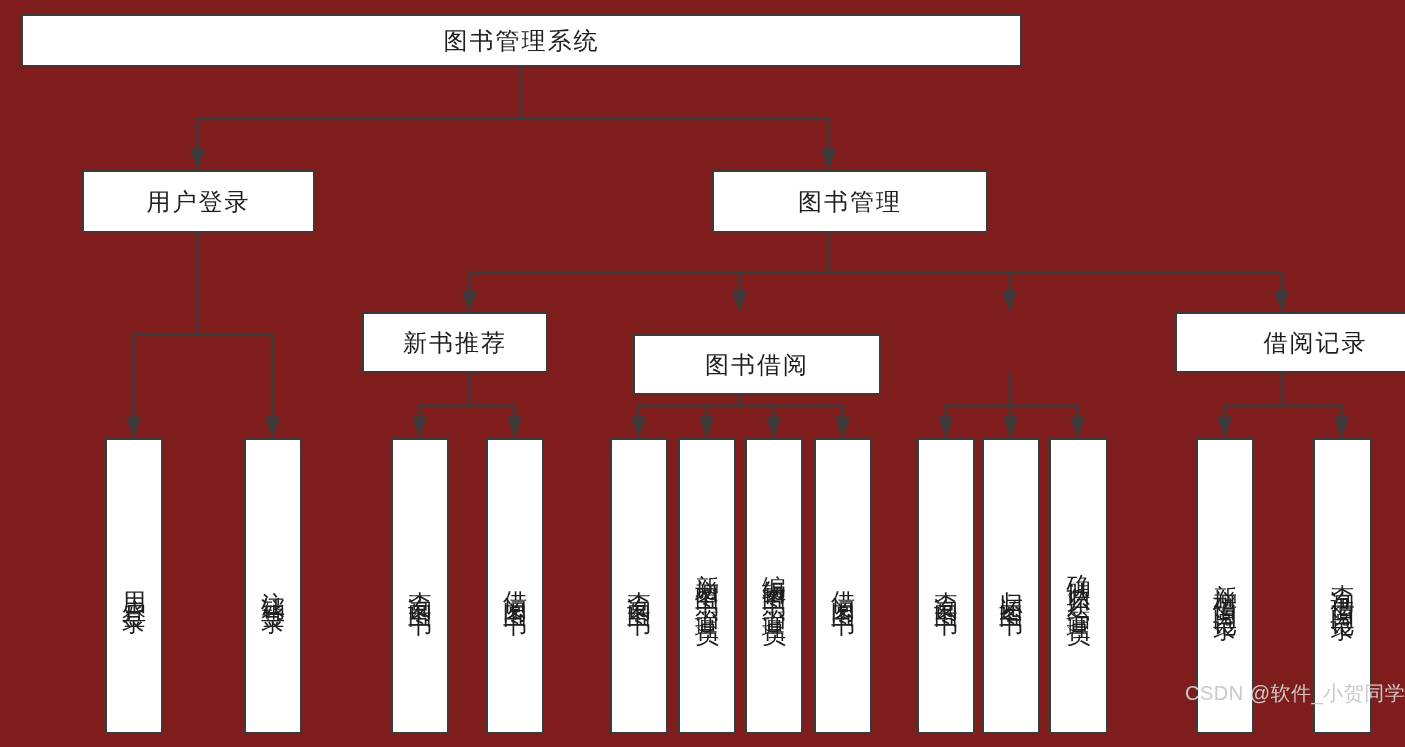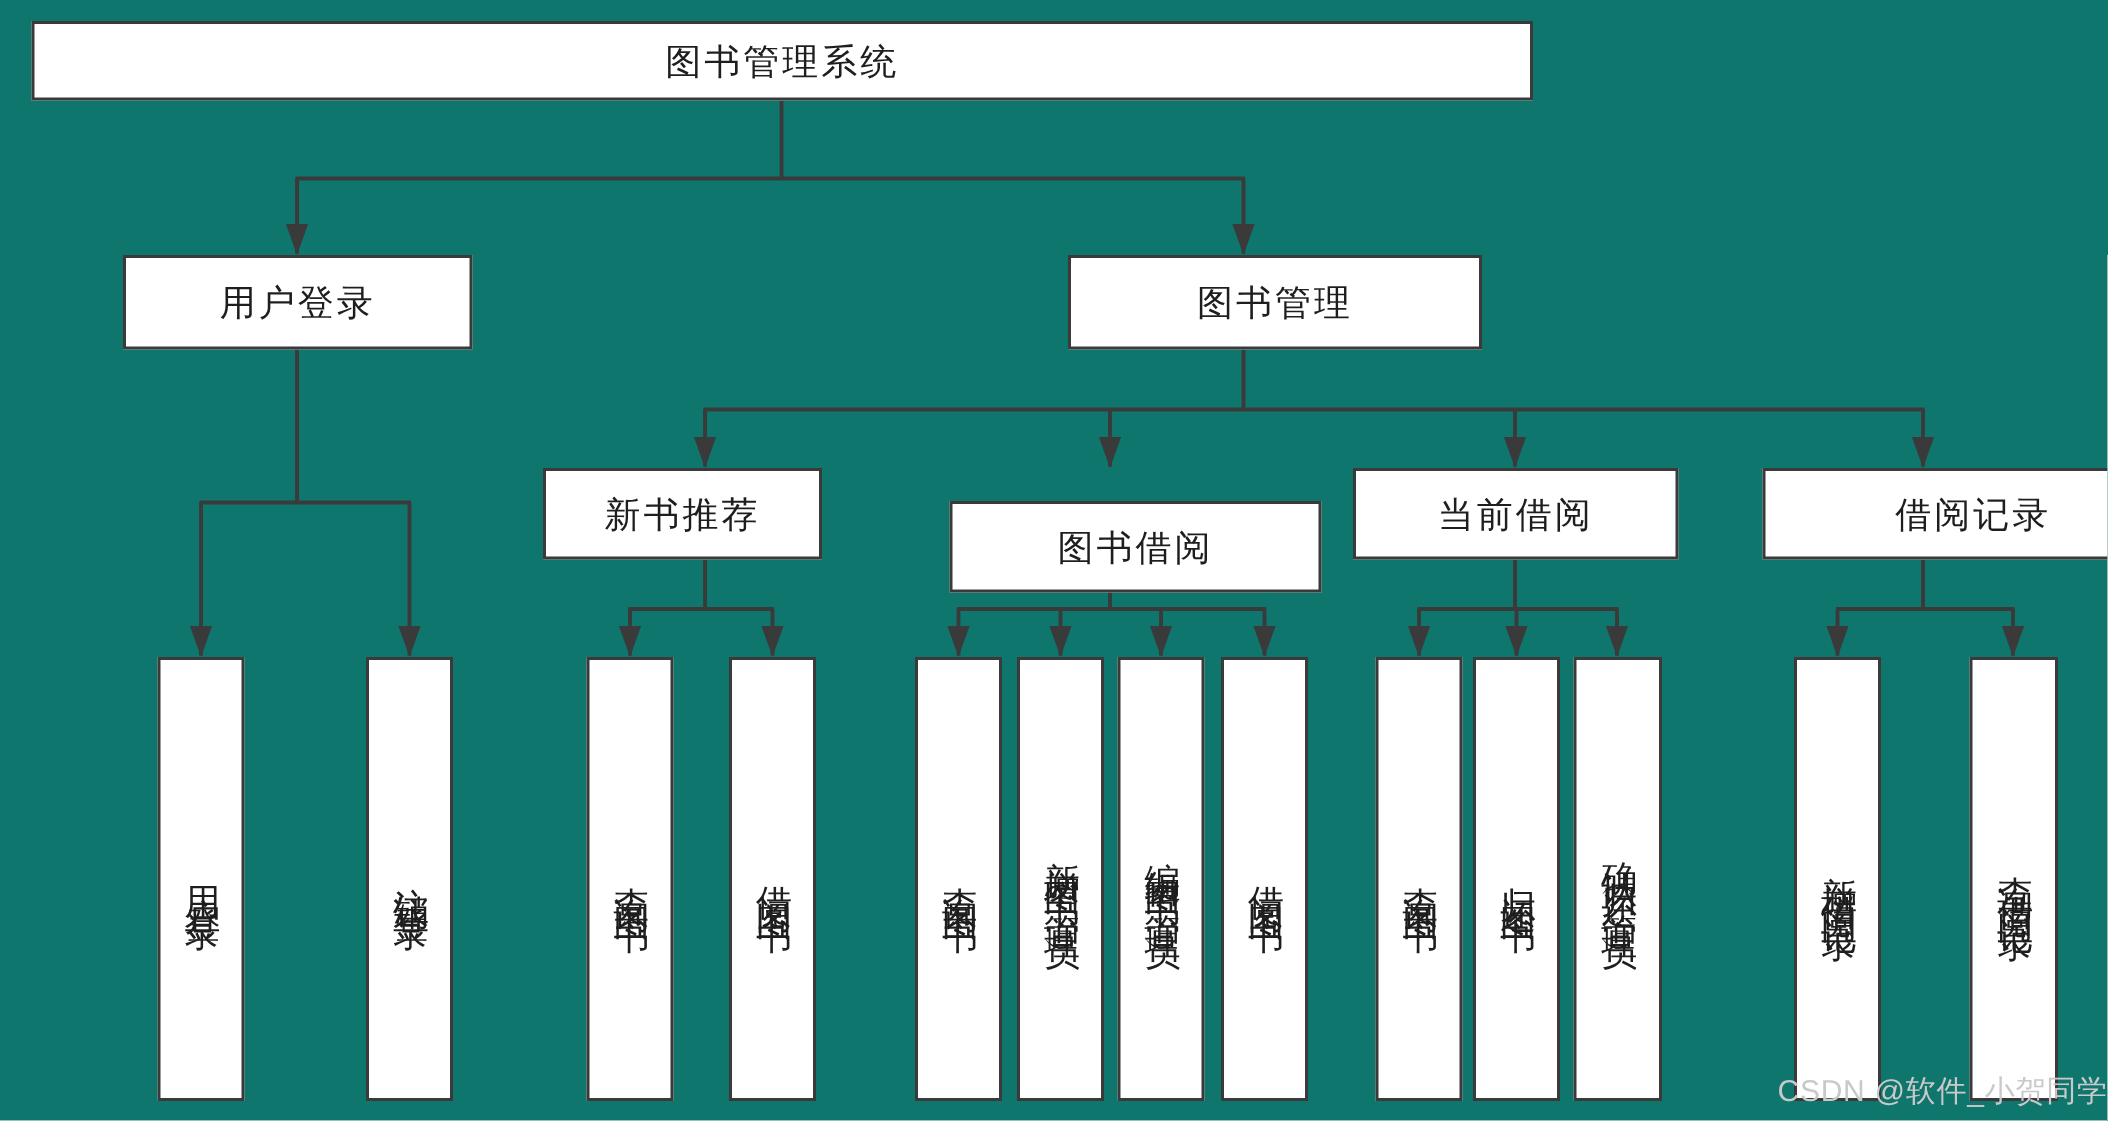--- a/index.html
+++ b/index.html
@@ -1,19 +1,19 @@
 <!DOCTYPE html>
 <html><head>
 <meta charset="utf-8">
 <style>
   html,body{margin:0;padding:0;background:#ffffff;}
   .canvas{
     position:relative;
     width:1405px;height:747px;
-    background:#0f766e;
+    background:#7f1d1d;
     font-family:"Liberation Sans","DejaVu Sans",sans-serif;
     overflow:hidden;
   }
   .connector-layer{position:absolute;left:0;top:0;width:1405px;height:747px;}
   .hbox{
     position:absolute;
     box-sizing:border-box;
     border:2.5px solid #3a3a3a;
     background:#ffffff;
     display:flex;align-items:center;justify-content:center;
@@ -43,21 +43,21 @@
   .b-sec1{left:633px;top:312px;width:248px;height:61px;margin-top:22px;}
   .b-sec2{left:902px;top:312px;width:217px;height:61px;}
   .b-sec3{left:1175px;top:312px;width:237px;height:61px;padding-left:44px;}
   
   .v-ul0{left:105px;}  .v-ul1{left:244px;}
   .v-s0a{left:391px;}  .v-s0b{left:486px;}
   .v-s1a{left:610px;}  .v-s1b{left:678px;} .v-s1c{left:745px;} .v-s1d{left:814px;}
   .v-s2a{left:917px;}  .v-s2b{left:982px;} .v-s2c{left:1049px;width:59px;}
   .v-s3a{left:1196px;} .v-s3b{left:1313px;width:59px;}
   .watermark{
-    position:absolute;left:1185px;top:714px;
+    position:absolute;left:1185px;top:680px;
     font-size:20px;color:#c9c9c9;letter-spacing:0.5px;
     z-index:5;white-space:nowrap;
   }
   line{stroke:#3a3a3a;stroke-width:2.6;}
 </style>
 </head>
 <body>
 
 <div class="canvas">
 
@@ -133,23 +133,20 @@
   <div class="hbox b-bookmgmt">
     <span>图书管理</span>
   </div>
 
   <div class="hbox b-sec0">
     <span>新书推荐</span>
   </div>
   <div class="hbox b-sec1">
     <span>图书借阅</span>
   </div>
-  <div class="hbox b-sec2">
-    <span>当前借阅</span>
-  </div>
   <div class="hbox b-sec3">
     <span>借阅记录</span>
   </div>
 
   <div class="vbox v-ul0">
     <span class="vtext">用户登录</span>
   </div>
   <div class="vbox v-ul1">
     <span class="vtext">注销登录</span>
   </div>

